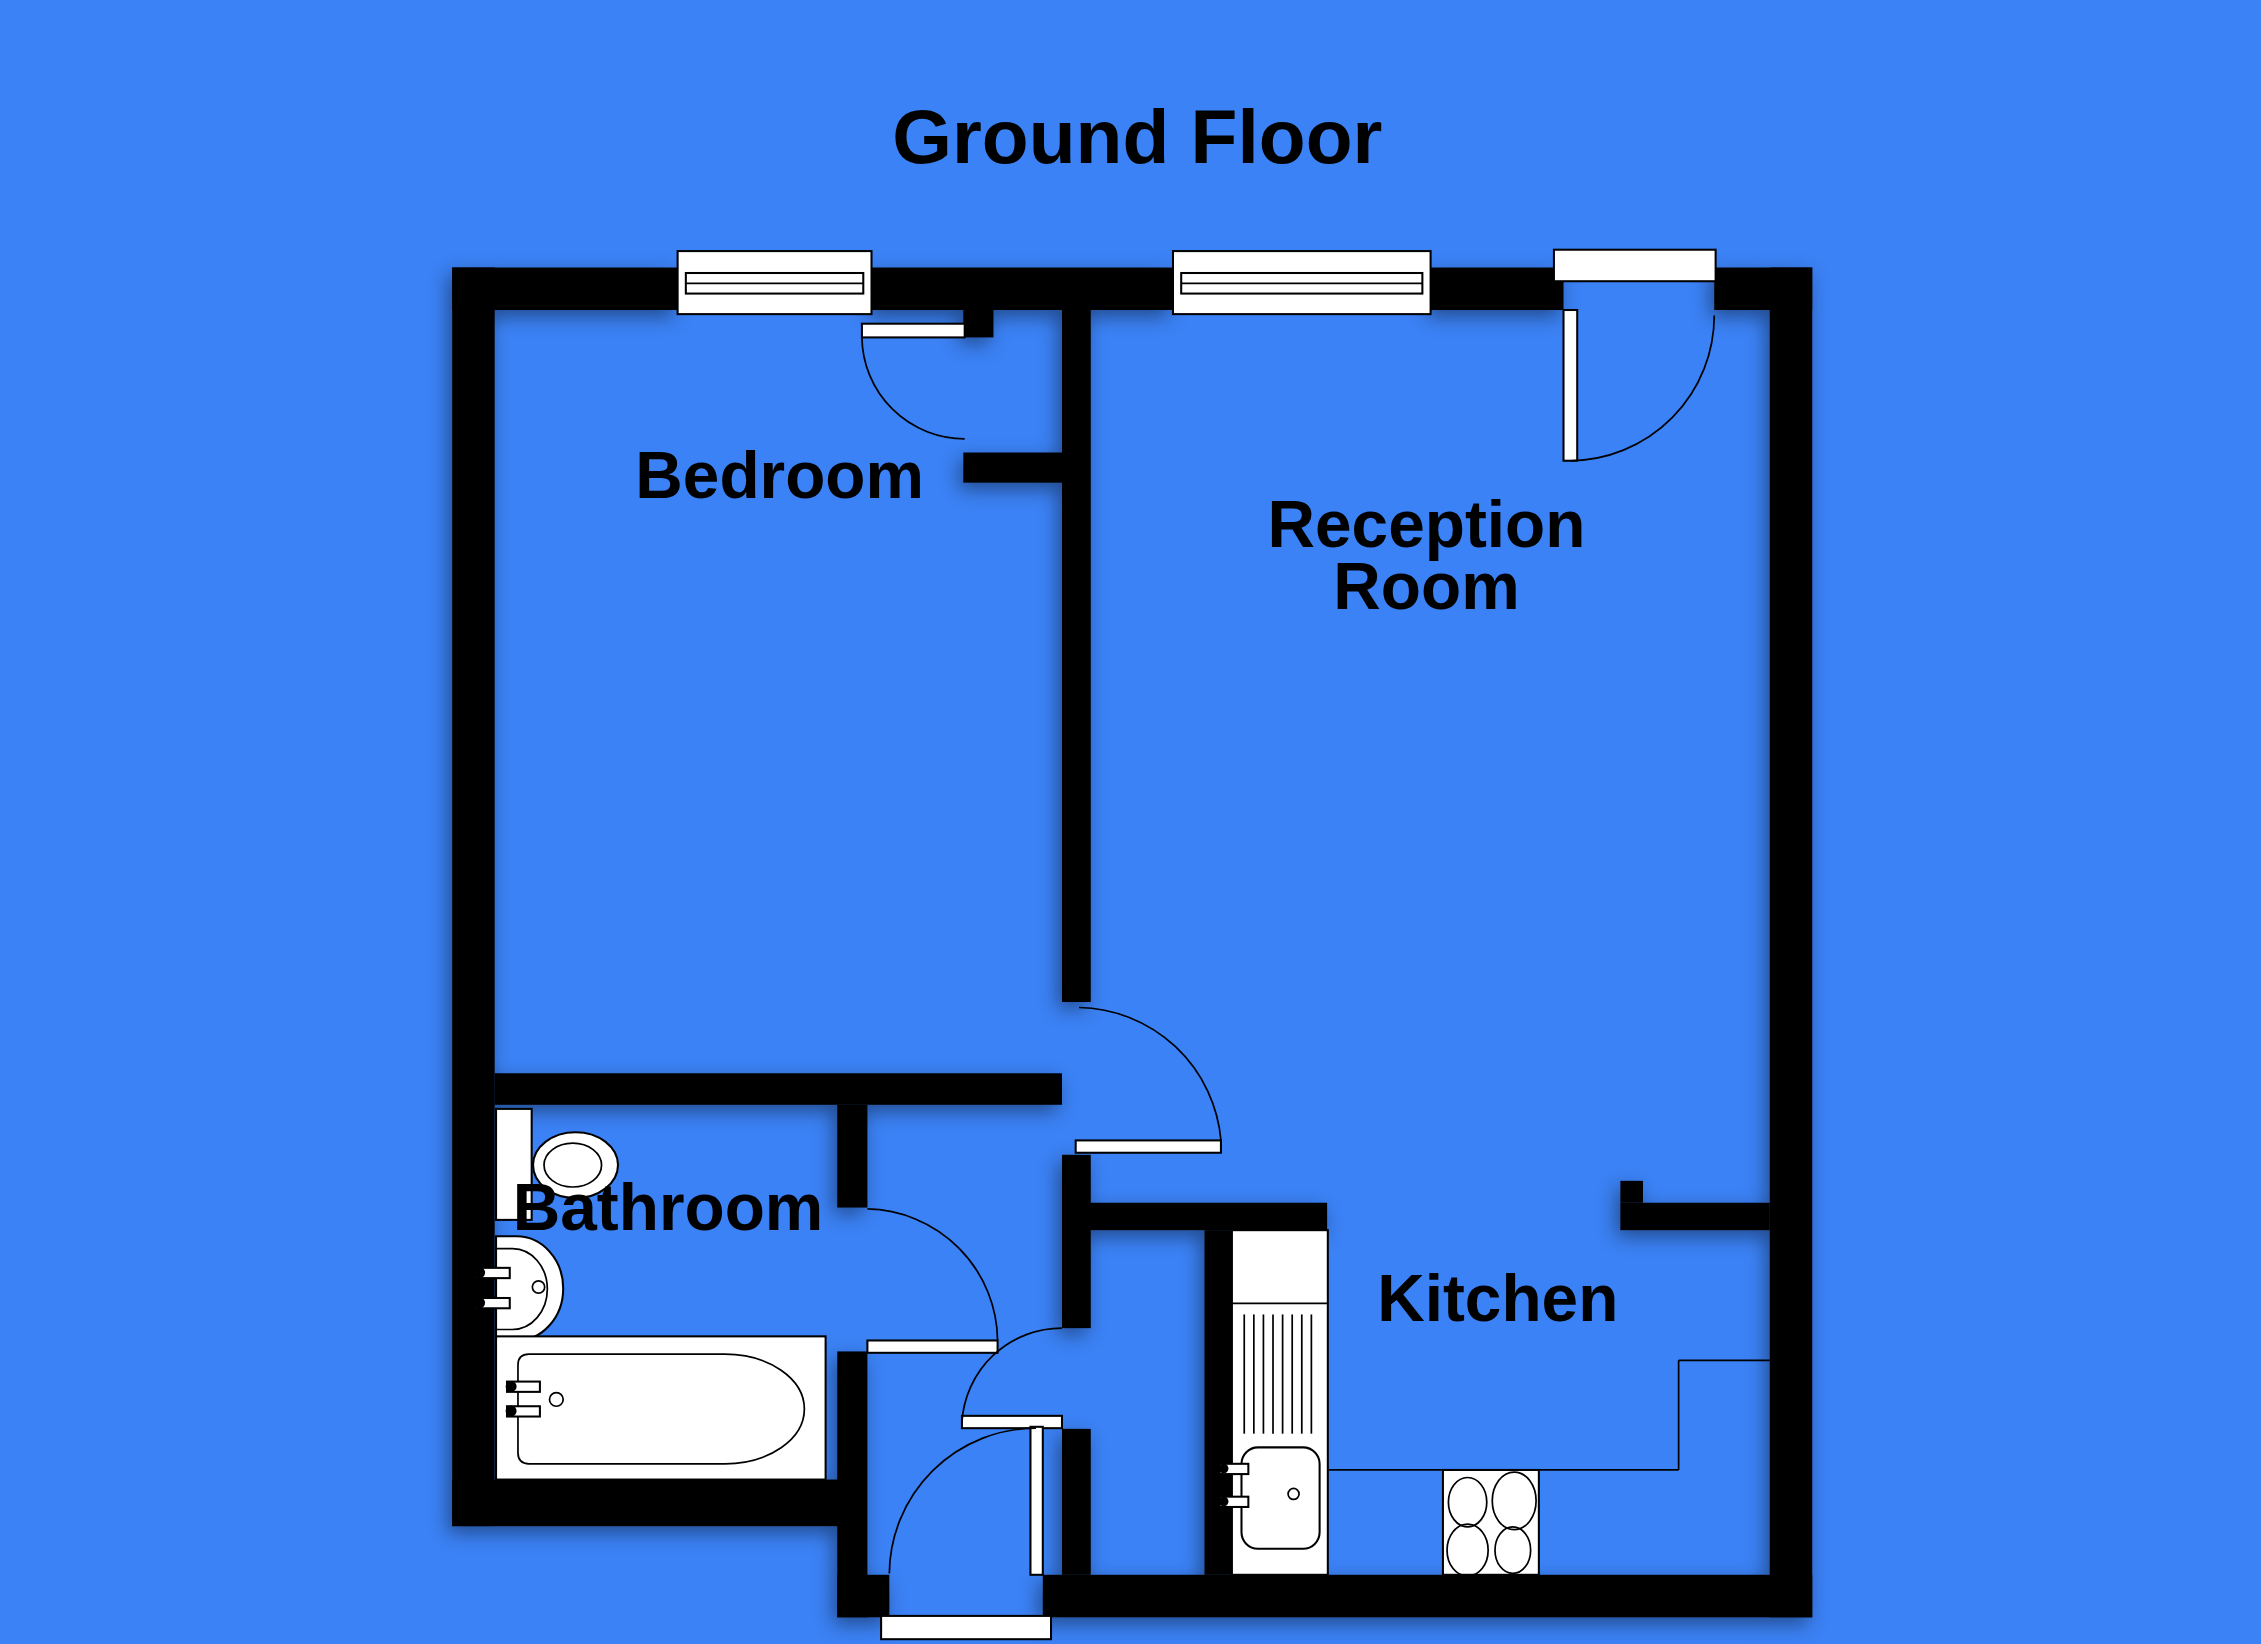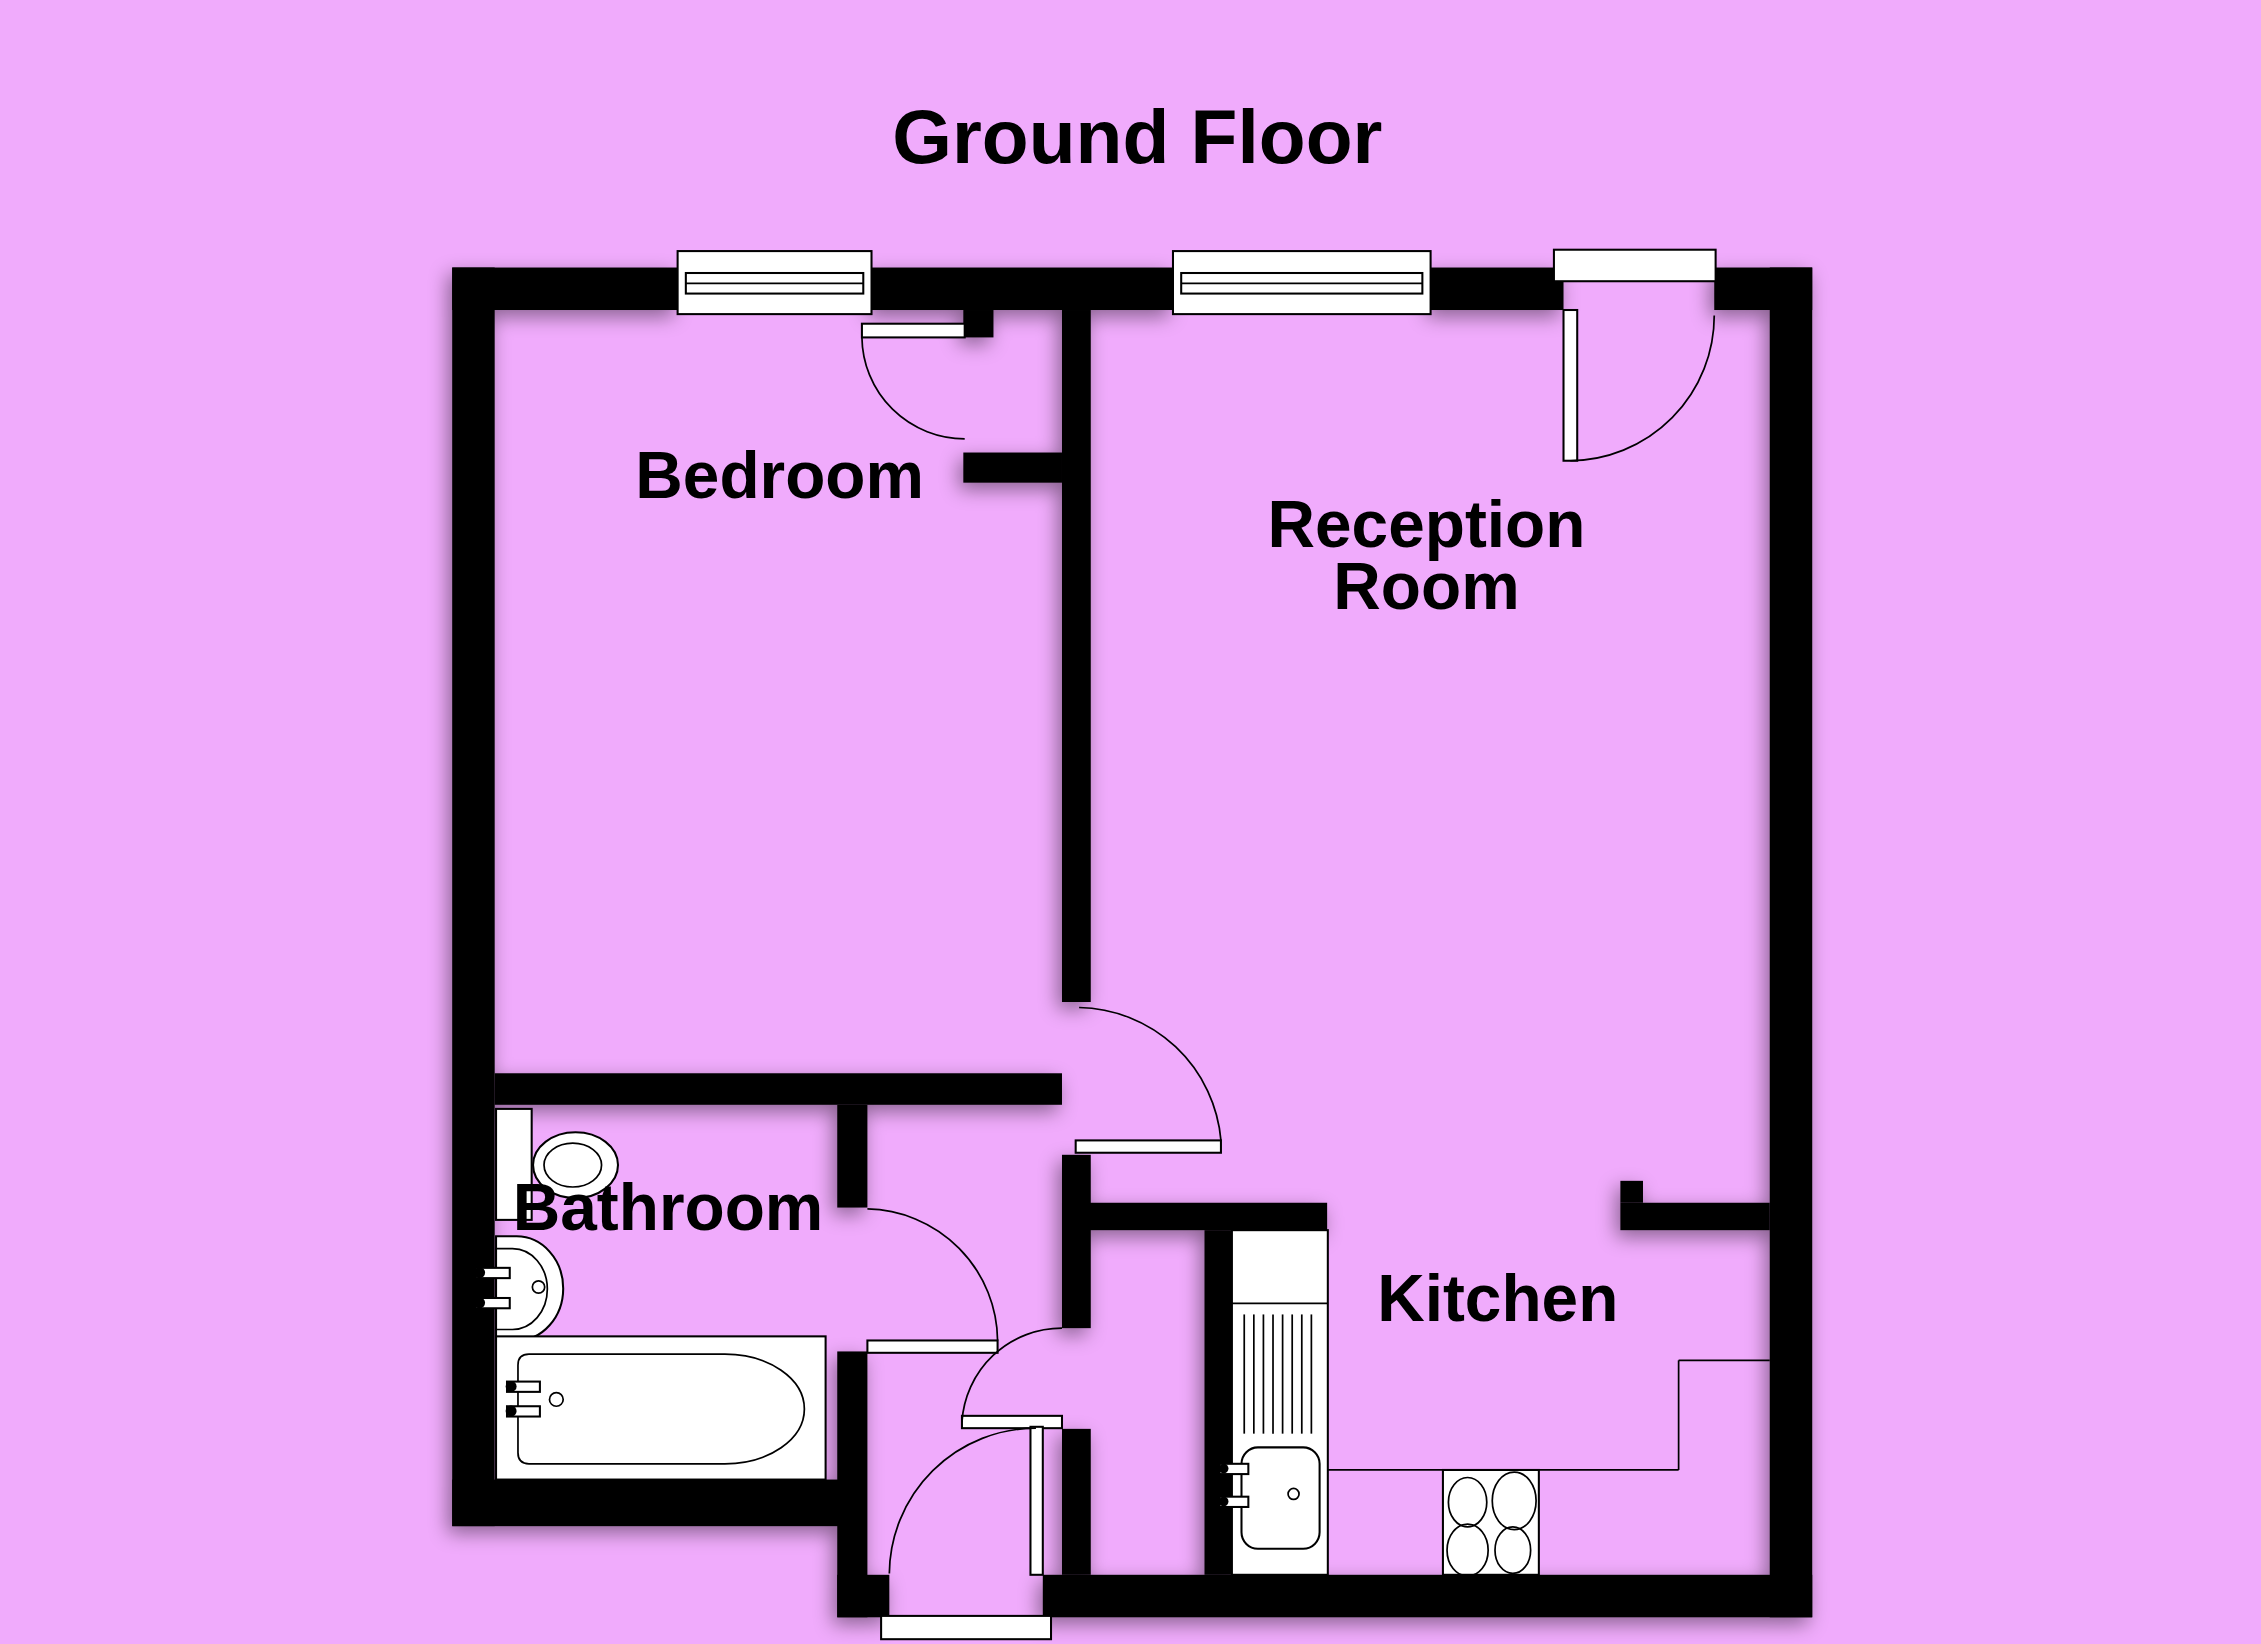--- a/index.html
+++ b/index.html
@@ -4,21 +4,21 @@
 <style>
   html, body {
     margin: 0;
     padding: 0;
     background: #ffffff;
   }
   .plan-wrap {
     width: 2261px;
     height: 1645px;
     position: relative;
-    background: #f0abfc;
+    background: #3b82f6;
     font-family: "Liberation Sans", sans-serif;
   }
   svg { display: block; }
   .wall { fill: #000000; stroke: none; }
   .fixture {
     fill: #ffffff;
     stroke: #000000;
     stroke-width: 3;
   }
   .fixture-thin {

